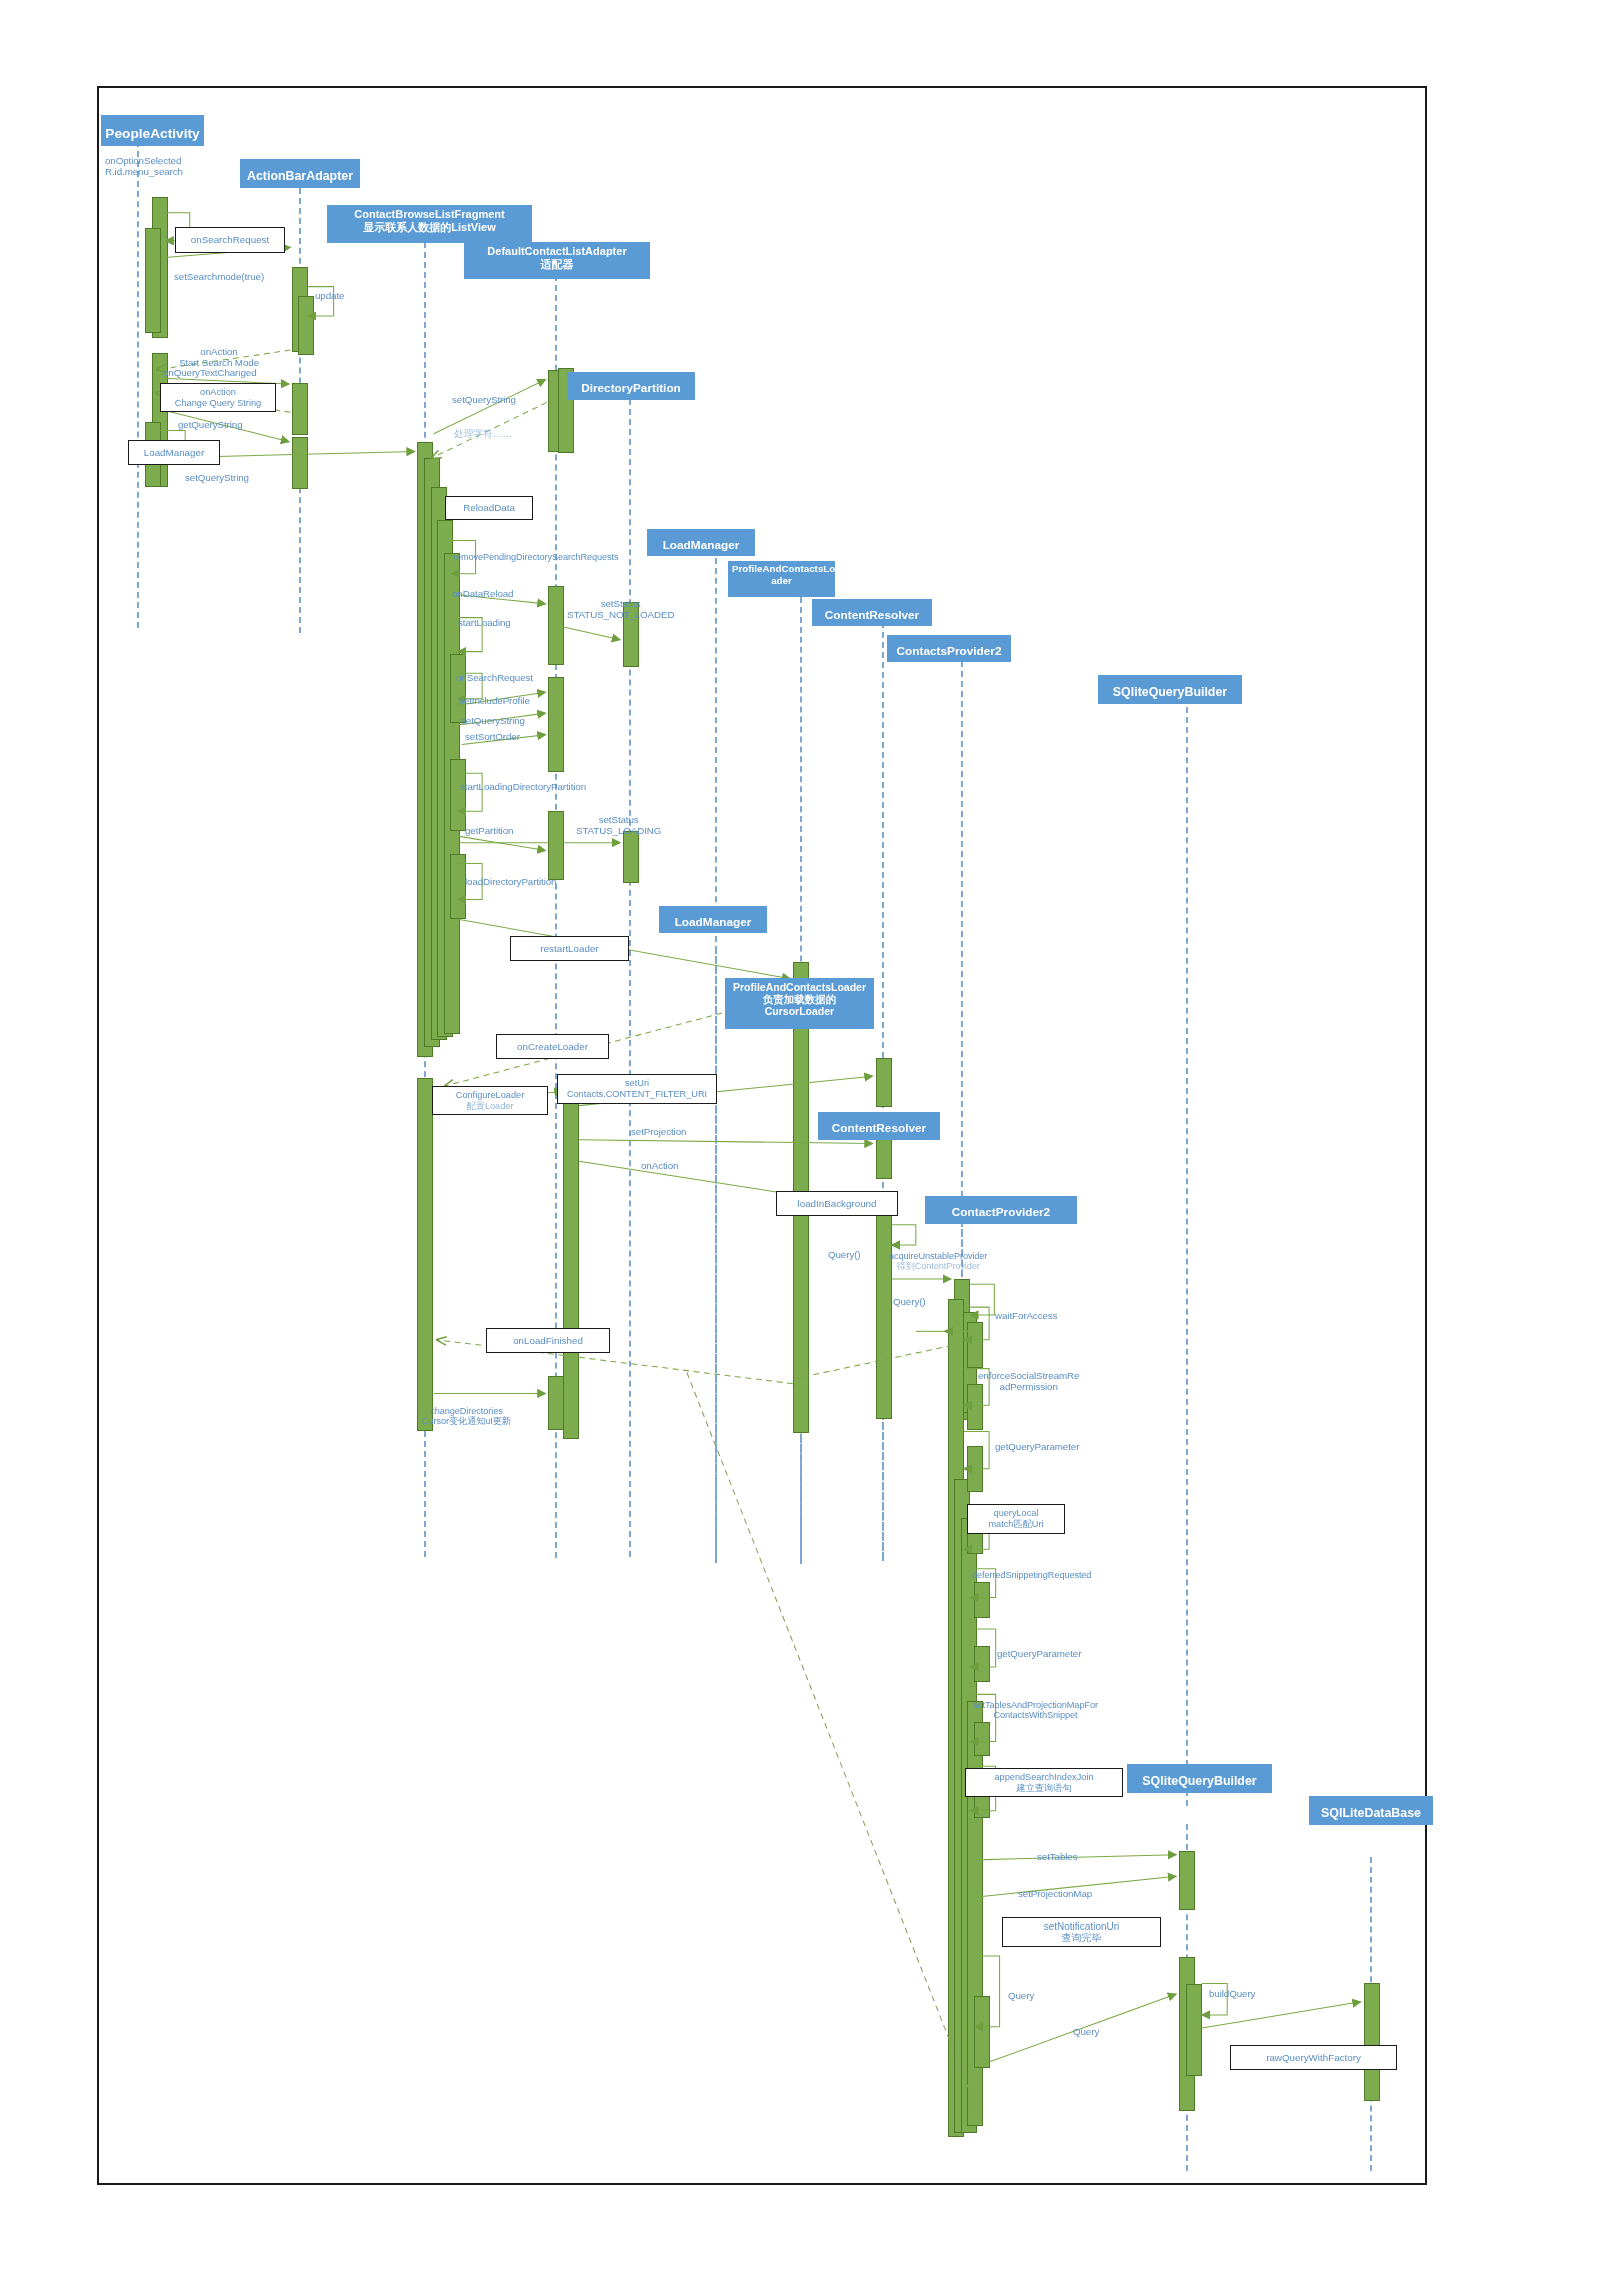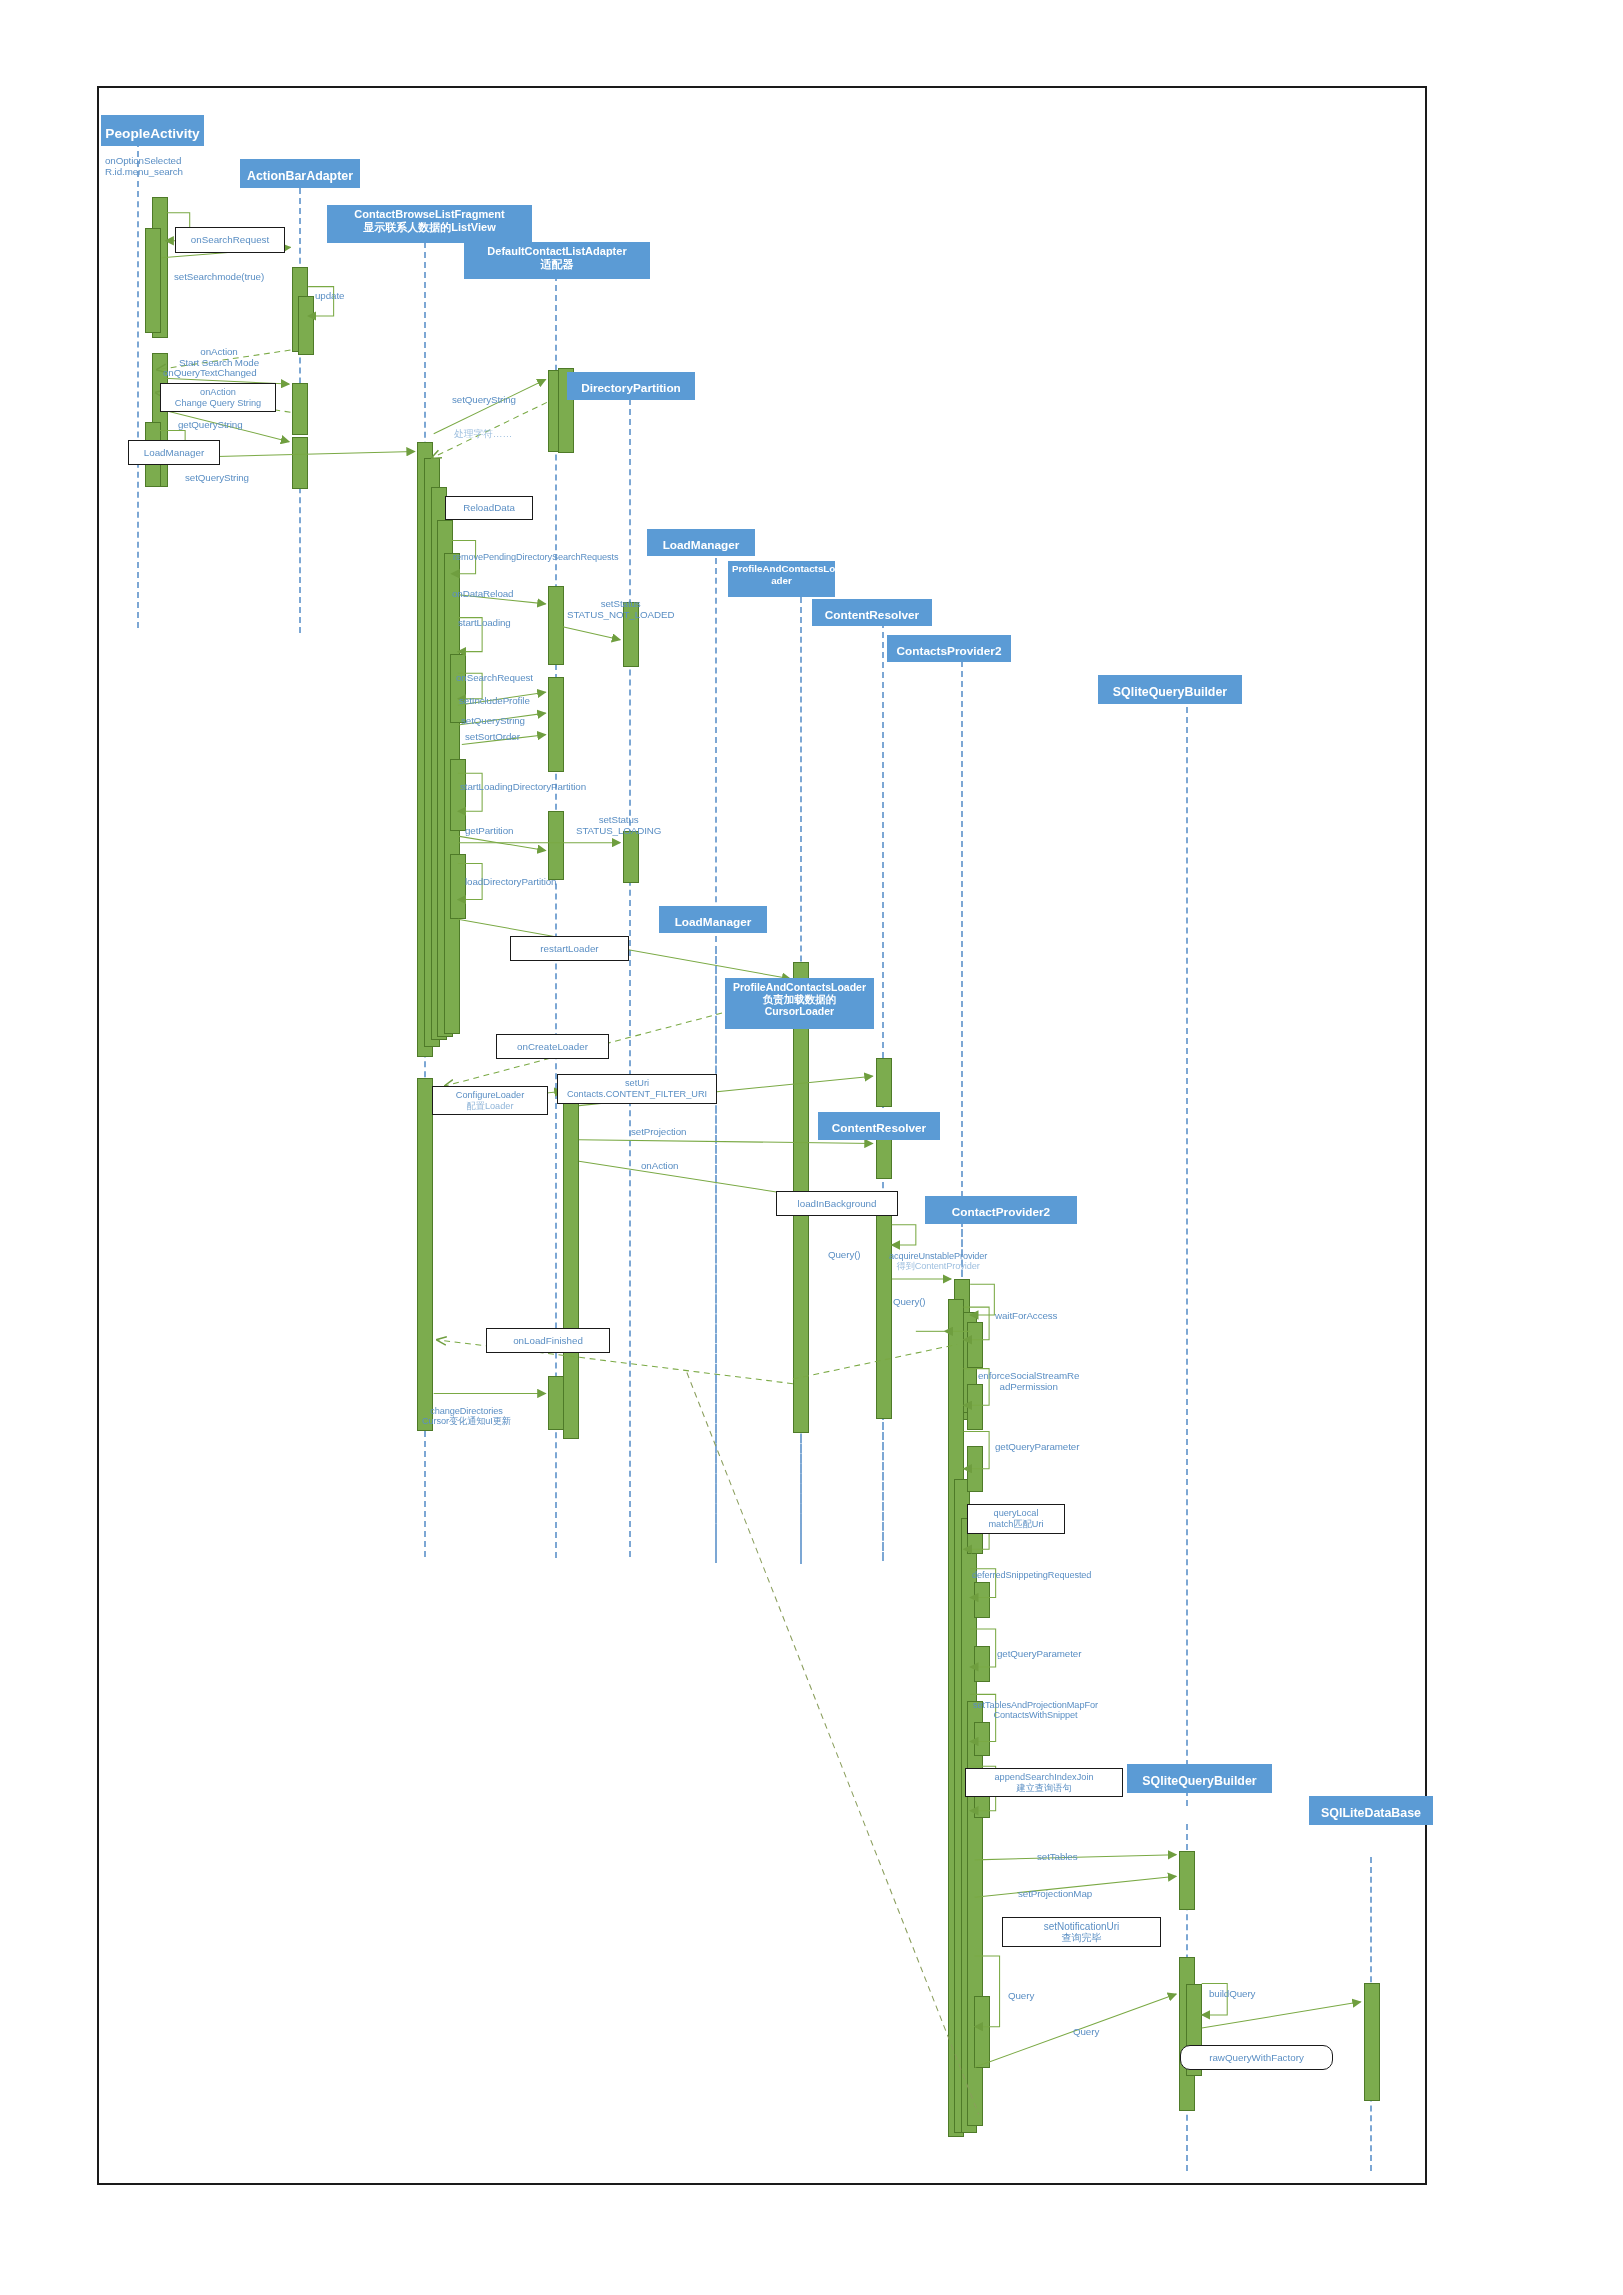--- a/index.html
+++ b/index.html
@@ -562,21 +562,21 @@
   </div>
 
   <div class="msg" style="left:1073px; top:2027px;">
     <span>Query</span>
   </div>
 
   <div class="msg" style="left:1209px; top:1989px;">
     <span>buildQuery</span>
   </div>
 
-  <div class="notebox" style="left:1180px; top:2045px; width:153px; height:25px;border-radius:10px;">
+  <div class="notebox" style="left:1230px; top:2045px; width:167px; height:25px;">
     <span>rawQueryWithFactory</span>
   </div>
 
   <div class="notebox" style="left:486px; top:1328px; width:124px; height:25px;">
     <span>onLoadFinished</span>
   </div>
 
   <div class="msg c2" style="left:422px; top:1406px; font-size:9.2px;">
     <div>changeDirectories</div>
     <div>Cursor变化通知uI更新</div>

